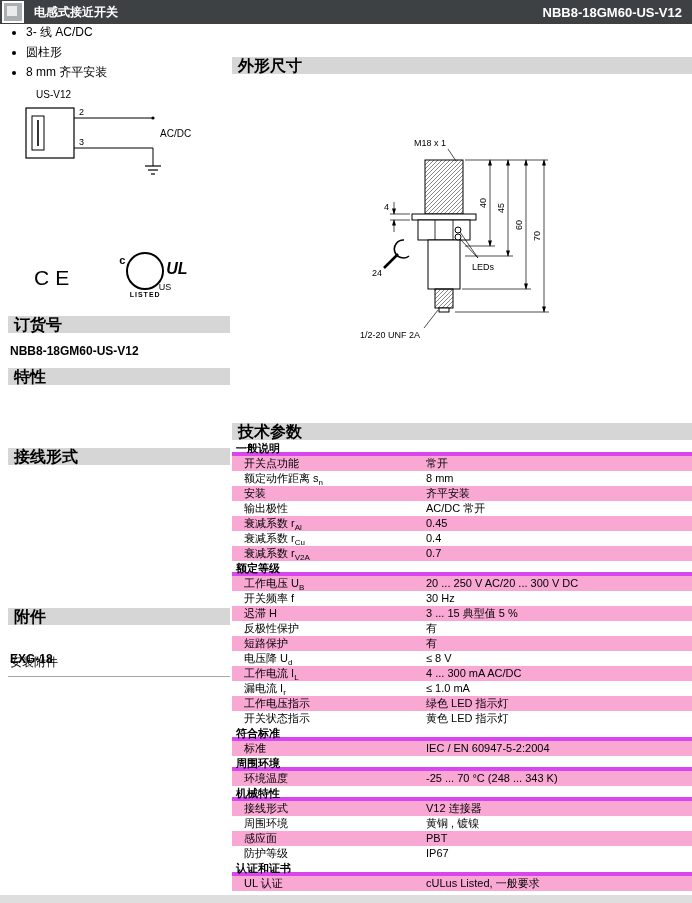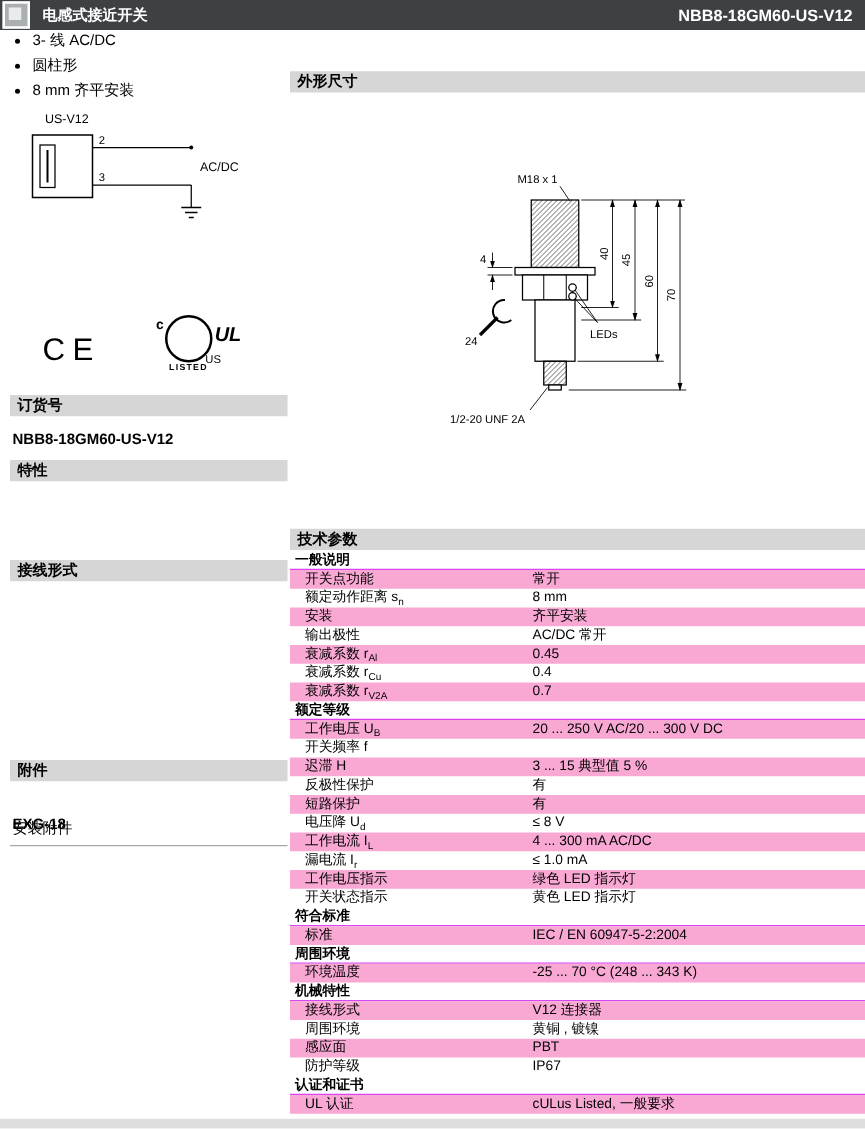--- a/index.html
+++ b/index.html
@@ -11,32 +11,32 @@
   .topbar { position:absolute; top:0; left:0; right:0; height:24px; background:#3e4143;
             color:#fff; display:flex; align-items:center; justify-content:space-between;
             padding:0 10px 0 34px; }
   .topbar .ptitle { font-size:12px; font-weight:bold; }
   .topbar .pmodel { font-size:13px; font-weight:bold; }
   .corner-icon { position:absolute; top:1px; left:2px; width:22px; height:22px;
                  background:#aab0b2; border:2px solid #fff; z-index:2; }
   .corner-icon .inner { width:10px; height:10px; margin:3px; background:#e9eceb; }
 
   
-  .secbar { background:#d6d6d6; font-size:12px; font-weight:bold; padding:2px 6px;
+  .secbar { background:#d6d6d6; font-size:16px; font-weight:bold; padding:2px 6px;
             height:17px; line-height:13px; }
 
   
   .left-col  { position:absolute; left:8px;  top:24px; width:222px; height:879px; }
   .right-col { position:absolute; left:232px; top:0;   width:460px; height:903px; }
   .left-col > div { position:absolute; width:100%; }
   .right-col > div, .right-col > svg { position:absolute; }
 
   
   .approvals { top:228px; display:flex; align-items:flex-start; }
-  .ce-mark { font-size:25px; letter-spacing:6px; margin-left:26px; margin-top:14px; }
+  .ce-mark { font-size:21px; letter-spacing:6px; margin-left:26px; margin-top:14px; }
   .ul-mark { position:relative; width:52px; height:52px; margin-left:44px; }
   .ul-circle { position:absolute; left:7px; top:0; width:38px; height:38px;
                border:2.5px solid #000; border-radius:50%; text-align:center; }
   .ul-text { font-weight:bold; font-style:italic; font-size:16px; margin-top:6px;padding-left:38px; }
   .ul-c  { position:absolute; left:0;  top:2px;  font-size:11px; font-weight:bold; }
   .ul-us { position:absolute; right:0; bottom:12px; font-size:9px; font-weight:normal; }
   .ul-listed { position:absolute; left:0; right:0; top:39px; text-align:center;
                font-size:7px; font-weight:bold; letter-spacing:1px; }
 
   .order-bar    { top:292px; }
@@ -48,21 +48,21 @@
   .wiring       { top:450px; left:6px; }
   .acc-bar      { top:584px; }
   .acc-model    { top:628px; font-size:12px; font-weight:bold; padding-left:2px; }
   .acc-desc     { top:630px; font-size:12px; padding-left:2px; }
   .left-divider { top:652px; border-top:1px solid #a8a8a8; height:0; }
 
   .dim-bar  { top:57px; left:0; width:460px; }
   .dim-svg  { top:130px; left:100px; }
   .spec-bar { top:423px; left:0; width:460px; }
   .spec-table { top:441px; left:0; width:460px; font-size:11px; }
-  .group-header { font-weight:bold; border-bottom:1px solid #d946ef; padding:1px 4px;
+  .group-header { font-weight:bold; border-bottom:4px solid #d946ef; padding:1px 4px;
                   height:15px; line-height:13px; }
   .spec-row { display:flex; padding:1px 4px 1px 12px; height:15px; line-height:13px; }
   .spec-row.alt { background:#f9a8d4; }
   .spec-row .label { width:182px; flex:none; }
   .spec-row .value { flex:1; }
   sub { font-size:8px; }
 
   .footer-strip { position:absolute; left:0; right:0; bottom:0; height:8px; background:#dedede; }
 
   svg text { font-family:"Liberation Sans", sans-serif; }
@@ -232,20 +232,21 @@
           <span class="label">衰减系数 r<sub>V2A</sub></span>
           <span class="value">0.7</span>
         </div>
         <div class="group-header">额定等级</div>
         <div class="spec-row alt">
           <span class="label">工作电压 U<sub>B</sub></span>
           <span class="value">20 ... 250 V AC/20 ... 300 V DC</span>
         </div>
         <div class="spec-row">
           <span class="label">开关频率 f</span>
+          <span class="value">30 Hz</span>
         </div>
         <div class="spec-row alt">
           <span class="label">迟滞 H</span>
           <span class="value">3 ... 15 典型值 5 %</span>
         </div>
         <div class="spec-row">
           <span class="label">反极性保护</span>
           <span class="value">有</span>
         </div>
         <div class="spec-row alt">

